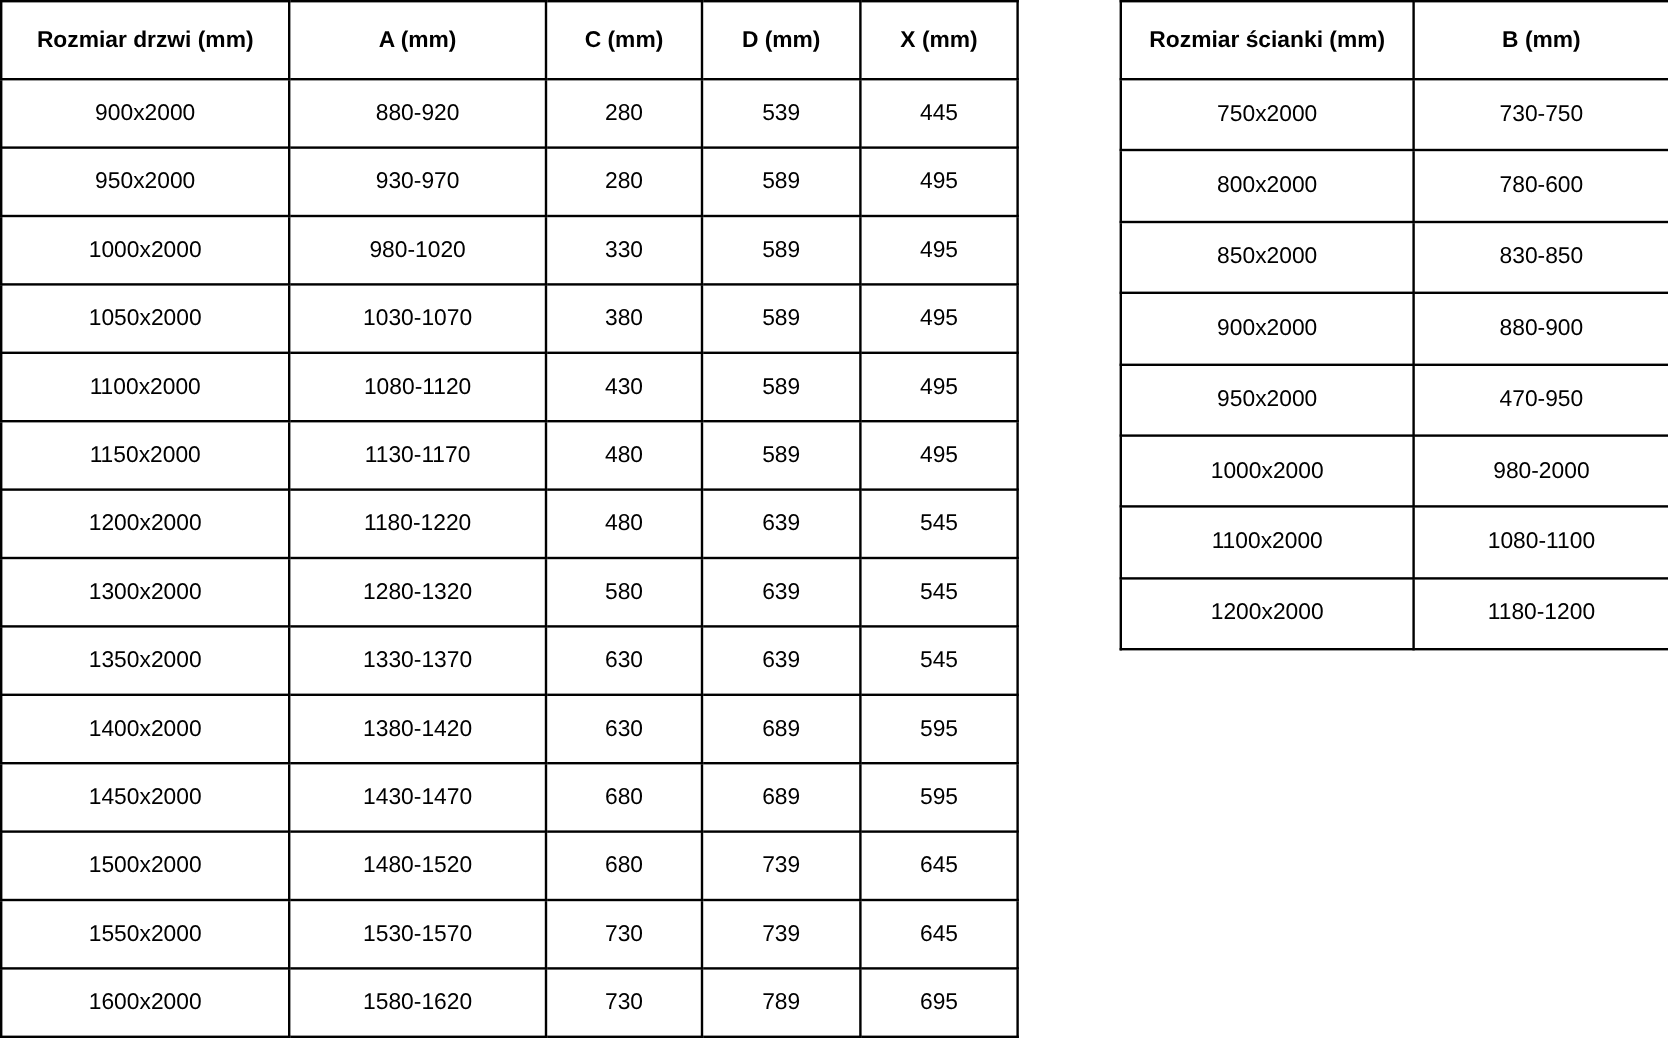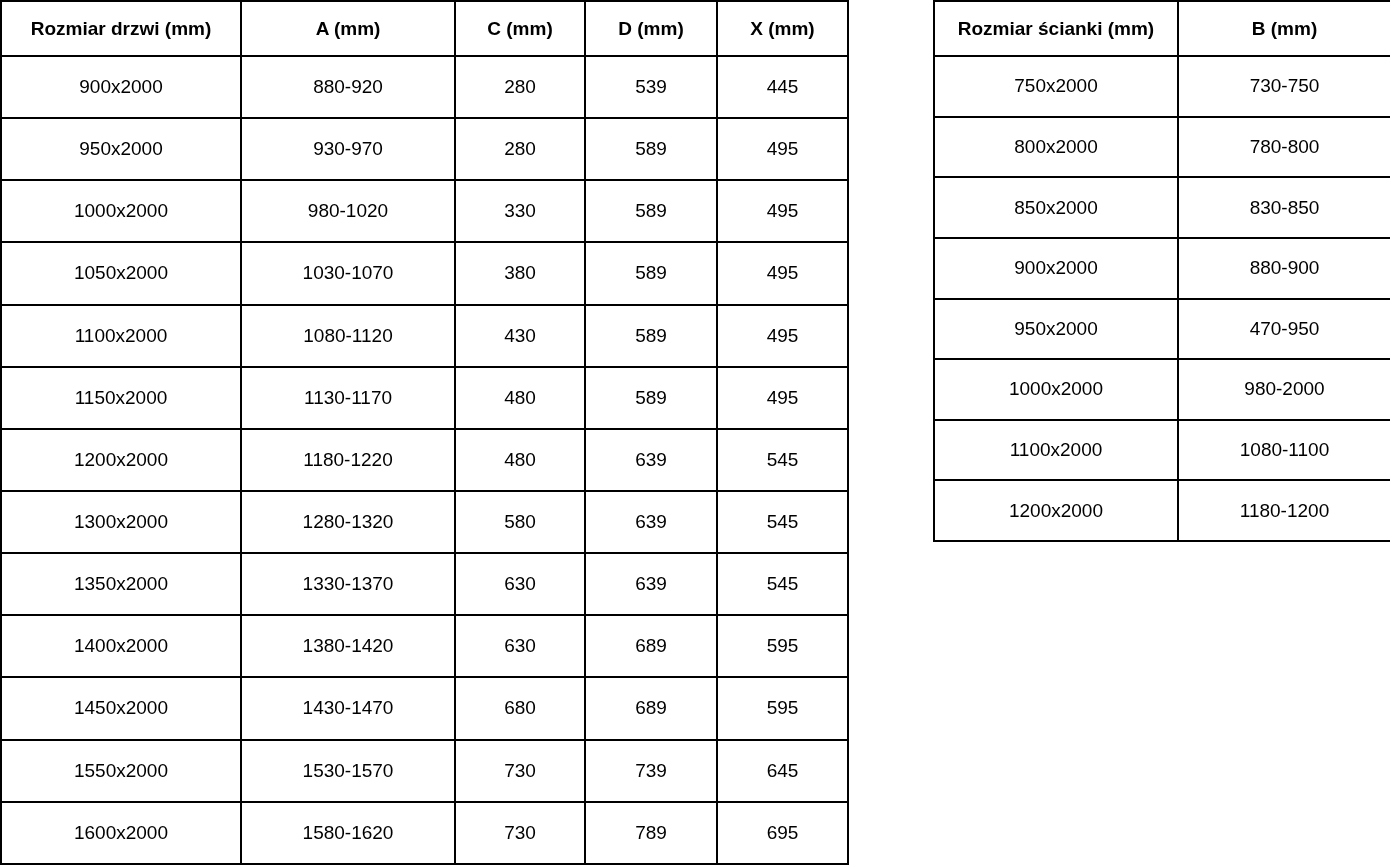--- a/index.html
+++ b/index.html
@@ -28,21 +28,21 @@
     border: 2px solid #000000;
     text-align: center;
     vertical-align: middle;
     font-size: 19px;
     color: #000000;
     overflow: hidden;
     white-space: nowrap;
   }
   table.spec-table th {
     font-weight: bold;
-    height: 55px;
+    height: 65px;
   }
   table.spec-table td {
     font-weight: normal;
     height: 54px;
   }
   #door-table {
     left: 0px;
     top: 0px;
     width: 847px;
     height: 865px;
@@ -155,20 +155,27 @@
           <td>595</td>
         </tr>
         <tr>
           <td>1450x2000</td>
           <td>1430-1470</td>
           <td>680</td>
           <td>689</td>
           <td>595</td>
         </tr>
         <tr>
+          <td>1500x2000</td>
+          <td>1480-1520</td>
+          <td>680</td>
+          <td>739</td>
+          <td>645</td>
+        </tr>
+        <tr>
           <td>1550x2000</td>
           <td>1530-1570</td>
           <td>730</td>
           <td>739</td>
           <td>645</td>
         </tr>
         <tr>
           <td>1600x2000</td>
           <td>1580-1620</td>
           <td>730</td>
@@ -189,21 +196,21 @@
         <th>B (mm)</th>
       </tr>
     </thead>
     <tbody>
         <tr>
           <td>750x2000</td>
           <td>730-750</td>
         </tr>
         <tr>
           <td>800x2000</td>
-          <td>780-800</td>
+          <td>780-600</td>
         </tr>
         <tr>
           <td>850x2000</td>
           <td>830-850</td>
         </tr>
         <tr>
           <td>900x2000</td>
           <td>880-900</td>
         </tr>
         <tr>

